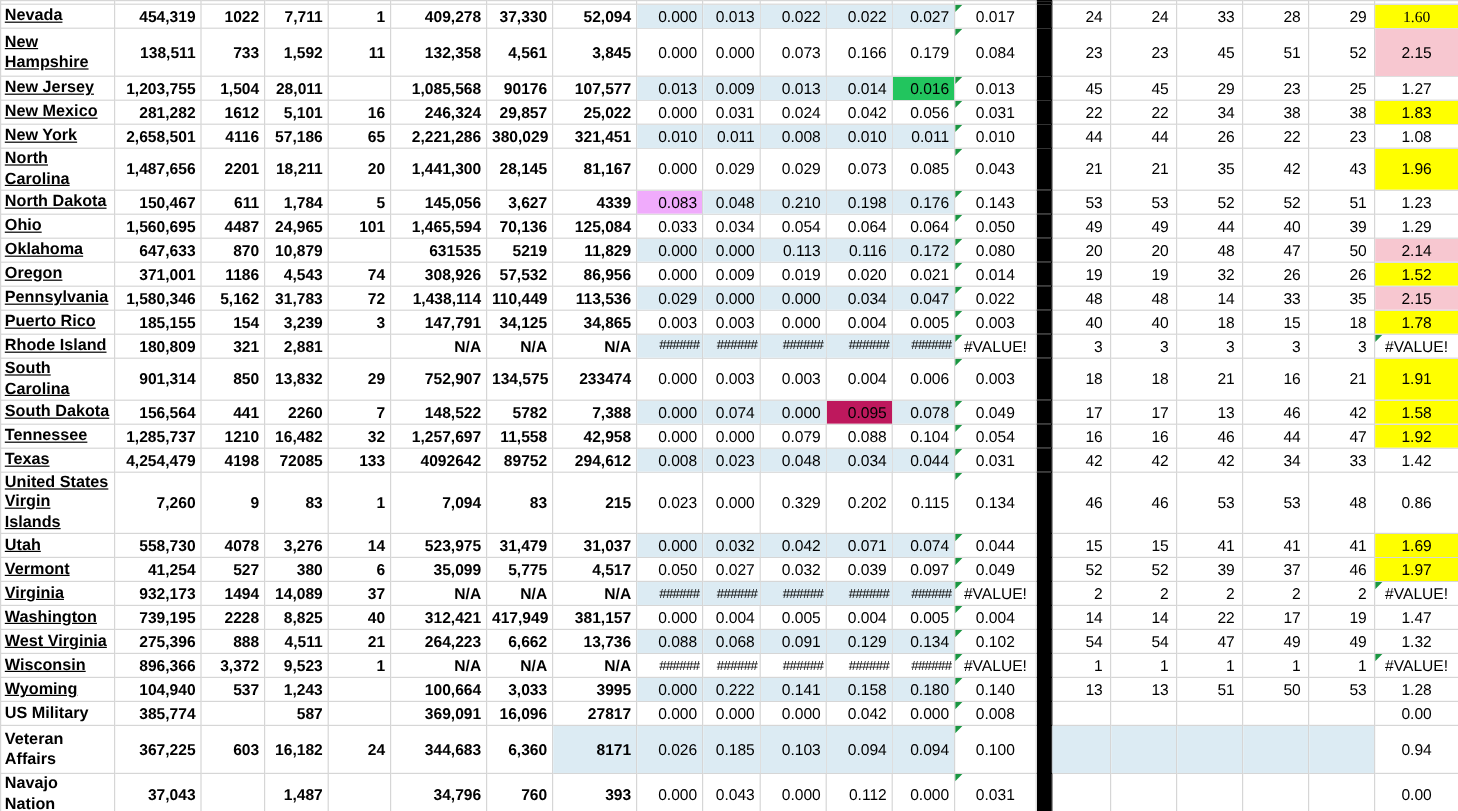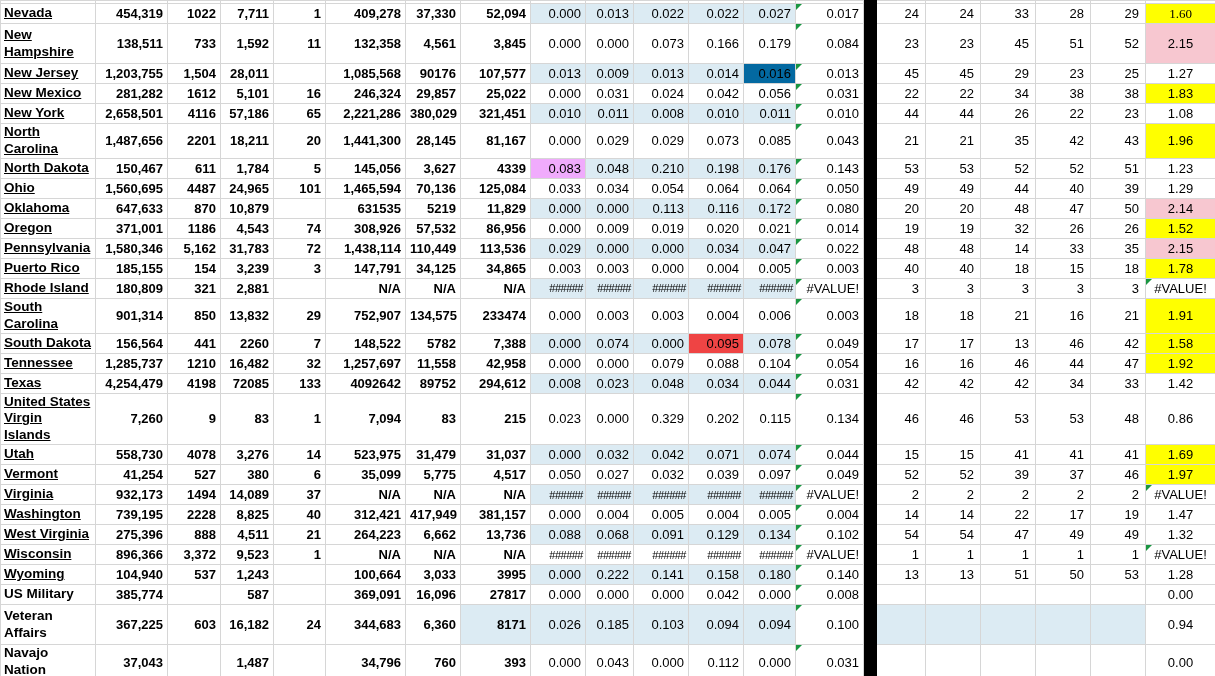--- a/index.html
+++ b/index.html
@@ -6,21 +6,21 @@
   .sheet{width:1215px;height:676px;overflow:hidden;background:#fff;
          font-family:"Liberation Sans",sans-serif;color:#000;}
   table{border-collapse:collapse;table-layout:fixed;width:1215px;}
   td{border:1px solid #d6d6d6;padding:0 4px;font-size:13px;overflow:hidden;
      white-space:nowrap;vertical-align:middle;box-sizing:border-box;position:relative;}
   td.lbl{font-weight:bold;text-align:left;padding-left:3px;white-space:pre-line;
          line-height:1.25;font-size:13.5px;}
   td.link{text-decoration:underline;}
   td.num{font-weight:bold;text-align:right;}
   td.dec{text-align:right;}
-  td.avg{text-align:right;}
+  td.avg{text-align:center;}
   td.rank{text-align:right;padding-right:6px;}
   td.score{text-align:center;}
   td.hash{font-size:11px;letter-spacing:-0.5px;text-align:right;padding-right:2px;}
   td.divider{background:#000;border-color:#000;}
   .tri{position:absolute;top:0;left:0;width:0;height:0;
        border-top:6px solid #1a9641;border-right:6px solid transparent;}
 </style>
 </head>
 <body>
 
@@ -126,21 +126,21 @@
           <td class="num">1,504</td>
           <td class="num">28,011</td>
           <td class="num"></td>
           <td class="num">1,085,568</td>
           <td class="num">90176</td>
           <td class="num">107,577</td>
           <td class="dec" style="background: rgb(220, 235, 243);">0.013</td>
           <td class="dec" style="background: rgb(220, 235, 243);">0.009</td>
           <td class="dec" style="background: rgb(220, 235, 243);">0.013</td>
           <td class="dec" style="background: rgb(220, 235, 243);">0.014</td>
-          <td class="dec" style="background: #0369a1;">0.016</td>
+          <td class="dec" style="background: #22c55e;">0.016</td>
           <td class="avg"><span class="tri"></span>0.013</td>
           <td class="divider"></td>
           <td class="rank">45</td>
           <td class="rank">45</td>
           <td class="rank">29</td>
           <td class="rank">23</td>
           <td class="rank">25</td>
           <td class="score">1.27</td>
         </tr>
         <tr style="height: 20px;">
@@ -401,21 +401,21 @@
           <td class="num">156,564</td>
           <td class="num">441</td>
           <td class="num">2260</td>
           <td class="num">7</td>
           <td class="num">148,522</td>
           <td class="num">5782</td>
           <td class="num">7,388</td>
           <td class="dec" style="background: rgb(220, 235, 243);">0.000</td>
           <td class="dec" style="background: rgb(220, 235, 243);">0.074</td>
           <td class="dec" style="background: rgb(220, 235, 243);">0.000</td>
-          <td class="dec" style="background: #ef4444;">0.095</td>
+          <td class="dec" style="background: #be185d;">0.095</td>
           <td class="dec" style="background: rgb(220, 235, 243);">0.078</td>
           <td class="avg"><span class="tri"></span>0.049</td>
           <td class="divider"></td>
           <td class="rank">17</td>
           <td class="rank">17</td>
           <td class="rank">13</td>
           <td class="rank">46</td>
           <td class="rank">42</td>
           <td class="score" style="background: rgb(255, 255, 0);">1.58</td>
         </tr>

